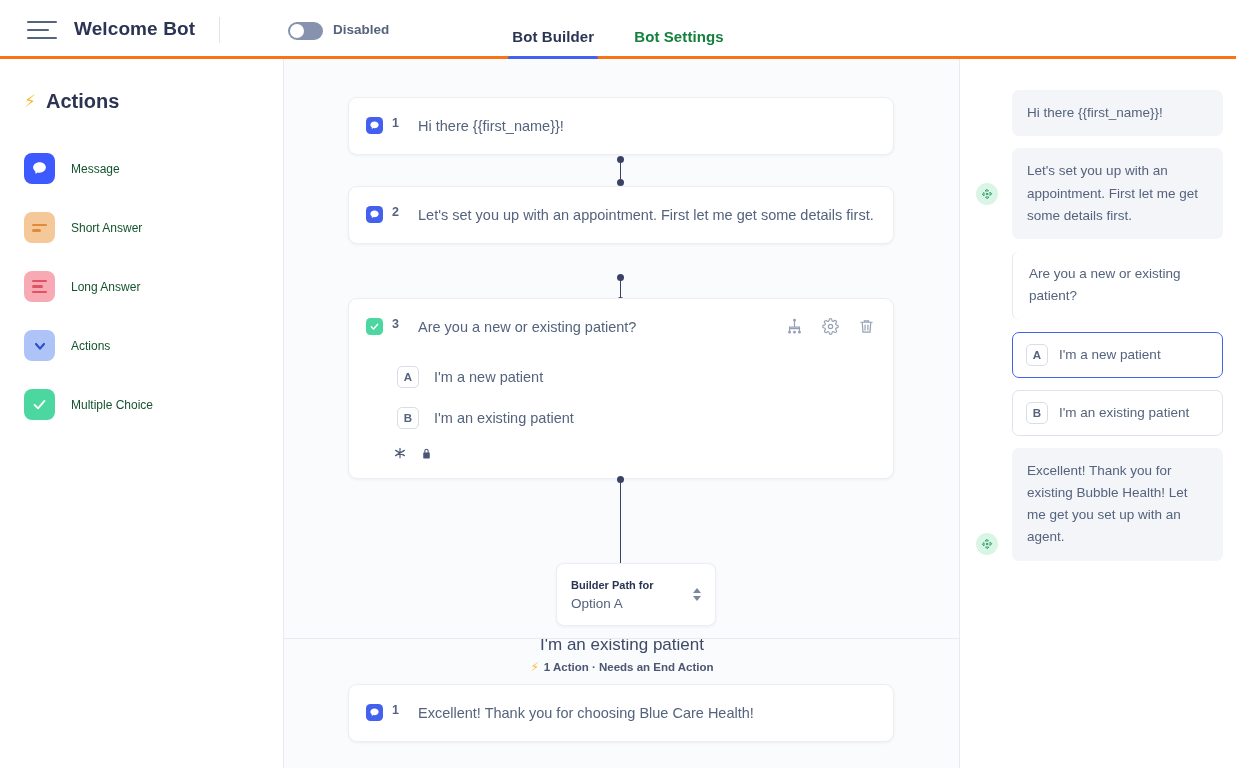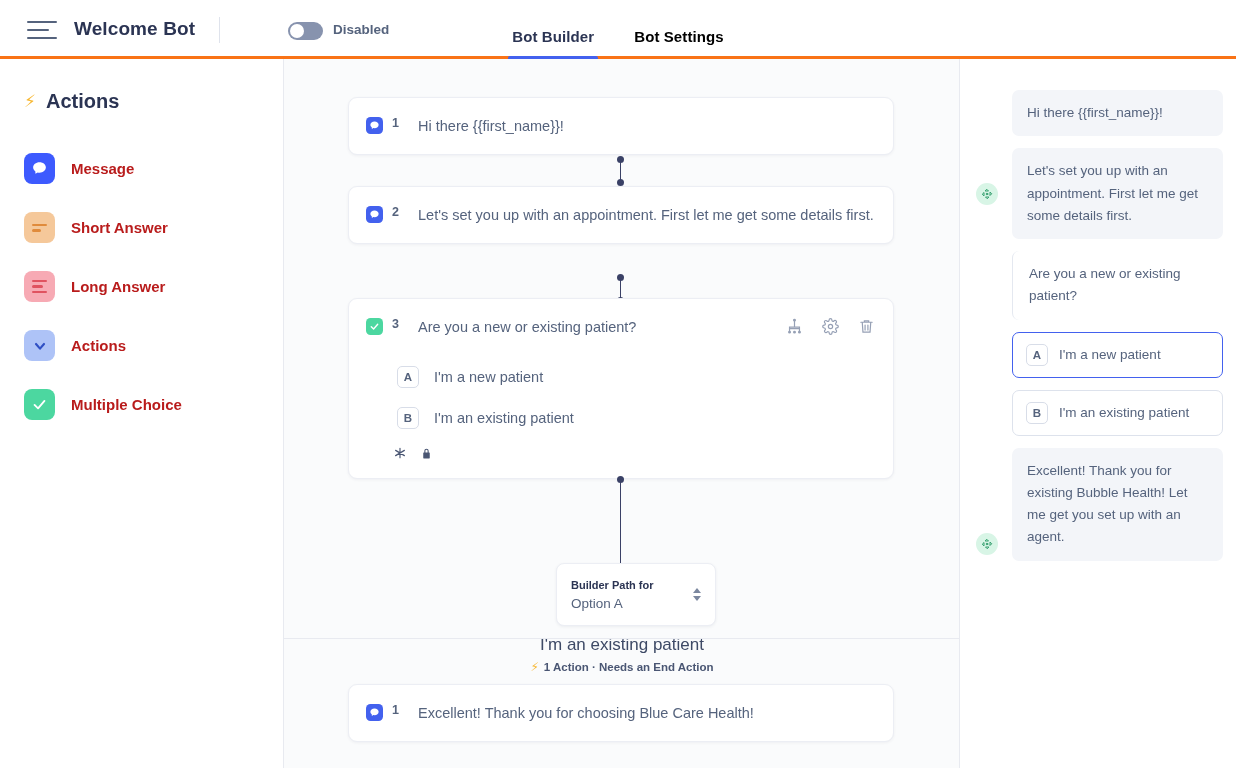--- a/index.html
+++ b/index.html
@@ -52,21 +52,21 @@
   }
   .toggle-label { font-size: 13.5px; color: #55637d; font-weight: bold; white-space: nowrap; }
 
   .tabs {
     position: absolute; left: 0; top: 0; width: 1236px; height: 59px;
     display: flex; justify-content: center; align-items: flex-end; gap: 40px;
     pointer-events: none;
   }
   .tab {
     position: relative; font-size: 15px; font-weight: bold;
-    color: #000000; padding-bottom: 14px; cursor: pointer; pointer-events: auto;
+    color: #15803d; padding-bottom: 14px; cursor: pointer; pointer-events: auto;
     letter-spacing: .1px;
   }
   .tab.active { color: #2b3453; }
   .tab.active::after {
     content: ""; position: absolute; left: -4px; right: -4px; bottom: 0;
     height: 3px; background: #4361ee; border-radius: 2px 2px 0 0;
   }
 
   .save-btn {
     position: absolute; right: 28px; top: 9px;
@@ -90,21 +90,21 @@
   .sidebar-head-label { font-size: 20px; font-weight: bold; color: #2b3453; }
 
   .action-item {
     display: flex; align-items: center; gap: 16px;
     padding-left: 24px; height: 59px; cursor: pointer;
   }
   .action-icon {
     width: 31px; height: 31px; border-radius: 8px; flex: none;
     display: flex; align-items: center; justify-content: center;
   }
-  .action-label { font-size: 15px; font-weight: bold; color: #b91c1c; }
+  .action-label { font-size: 12px; font-weight: normal; color: #14532d; }
 
   .ai-lines { display: flex; flex-direction: column; gap: 3px; align-items: flex-start; }
   .ai-lines i { display: block; height: 2.5px; border-radius: 2px; }
 
   
   .canvas {
     position: absolute; left: 284px; top: 59px; width: 676px; height: 709px;
     background: #fafbfc;
     border-right: 1px solid #e8eaf0;
     overflow: hidden;

